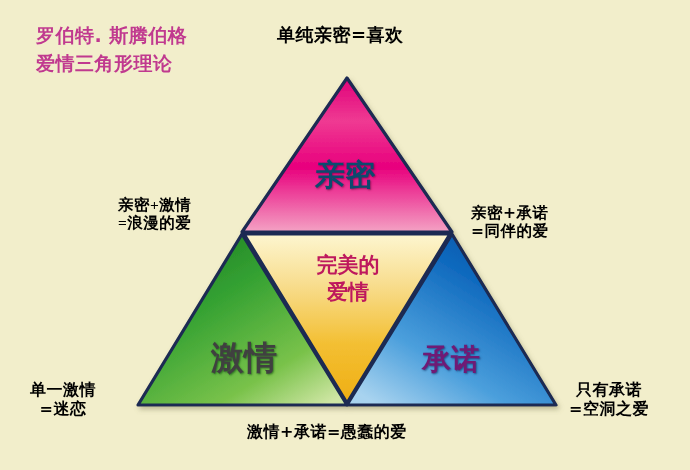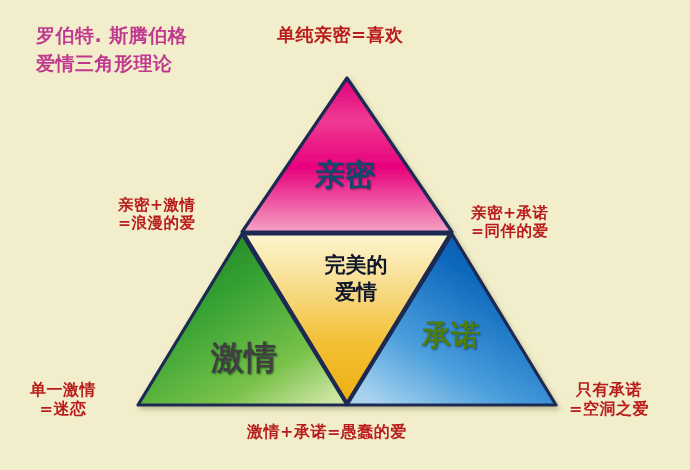--- a/index.html
+++ b/index.html
@@ -5,43 +5,43 @@
   html,body{margin:0;padding:0;}
   body{
     width:690px;height:470px;
     background:#f2eecb;
     font-family:"DejaVu Sans","Liberation Sans",sans-serif;
     overflow:hidden;position:relative;
   }
   #stage{position:absolute;inset:0;width:690px;height:470px;}
   #svg{position:absolute;left:0;top:0;width:690px;height:470px;}
 
-  .lbl{position:absolute;color:#b91c1c;font-weight:bold;letter-spacing:.5px;line-height:1.18;}
+  .lbl{position:absolute;color:#000000;font-weight:bold;letter-spacing:.5px;line-height:1.18;}
 
   #title{
     position:absolute;left:36px;top:22px;
     color:#c0398f;font-weight:bold;font-size:19px;line-height:1.45;
     white-space:pre-line;letter-spacing:.5px;
   }
 
   #lbl-top{left:277px;top:24px;font-size:18px;}
   #lbl-left-up{left:118px;top:196px;font-size:15.5px;text-align:left;}
   #lbl-right-up{left:471px;top:204px;font-size:15.5px;text-align:left;}
   #lbl-bottom-left{left:30px;top:381px;font-size:16px;text-align:left;}
   #lbl-bottom-right{left:529px;top:381px;font-size:16px;text-align:left;}
   #lbl-bottom-center{left:247px;top:423px;font-size:16px;}
 
   .tri-label{position:absolute;font-weight:bold;text-align:center;pointer-events:none;}
   #label-intimacy{left:283px;top:155px;width:124px;font-size:30px;color:#0c4a6e;
     text-shadow:1px 1px 2px rgba(90,0,50,.55);}
   #label-passion{left:184px;top:336px;width:120px;font-size:33px;color:#404040;
     text-shadow:1px 1px 2px rgba(0,60,10,.55);}
-  #label-commitment{left:391px;top:316px;width:120px;font-size:29px;color:#4d7c0f;
+  #label-commitment{left:391px;top:340px;width:120px;font-size:29px;color:#701a75;
     text-shadow:1px 1px 2px rgba(0,30,80,.55);text-align:center;}
-  #label-center{left:300px;top:252px;width:112px;font-size:21px;color:#0f172a;line-height:1.3;
+  #label-center{left:292px;top:252px;width:112px;font-size:21px;color:#be185d;line-height:1.3;
     white-space:pre-line;}
 </style>
 </head>
 <body>
 
 <div id="stage">
 
   <svg id="svg" viewBox="0 0 690 470">
     <defs>
       <linearGradient id="gradIntimacy" x1="0" y1="0" x2="0" y2="1">
@@ -88,21 +88,21 @@
   <div id="title">罗伯特. 斯腾伯格
 爱情三角形理论</div>
 
   <div class="tri-label" id="label-intimacy">亲密</div>
   <div class="tri-label" id="label-passion">激情</div>
   <div class="tri-label" id="label-commitment">承诺</div>
   <div class="tri-label" id="label-center">完美的
 爱情</div>
 
   <div class="lbl" id="lbl-top">单纯亲密=喜欢</div>
-  <div class="lbl" id="lbl-left-up" style="white-space:pre-line;">亲密+激情
+  <div class="lbl" id="lbl-left-up" style="white-space:pre-line;font-family:Liberation Serif, serif;">亲密+激情
 =浪漫的爱</div>
   <div class="lbl" id="lbl-right-up" style="white-space:pre-line;">亲密+承诺
 =同伴的爱</div>
   <div class="lbl" id="lbl-bottom-left" style="white-space:pre-line;text-align:center;">单一激情
 =迷恋</div>
   <div class="lbl" id="lbl-bottom-right" style="white-space:pre-line;text-align:center;margin-left:40px;">只有承诺
 =空洞之爱</div>
   <div class="lbl" id="lbl-bottom-center">激情+承诺=愚蠢的爱</div>
 
 </div>

